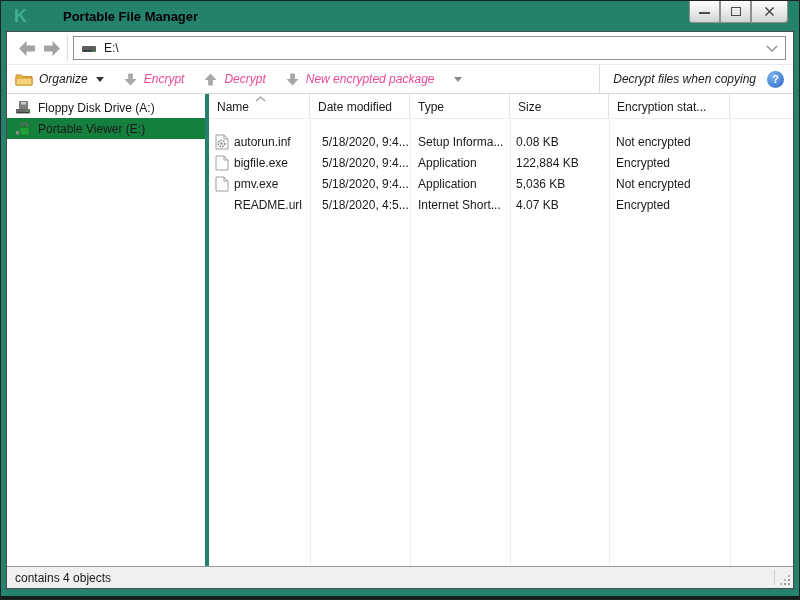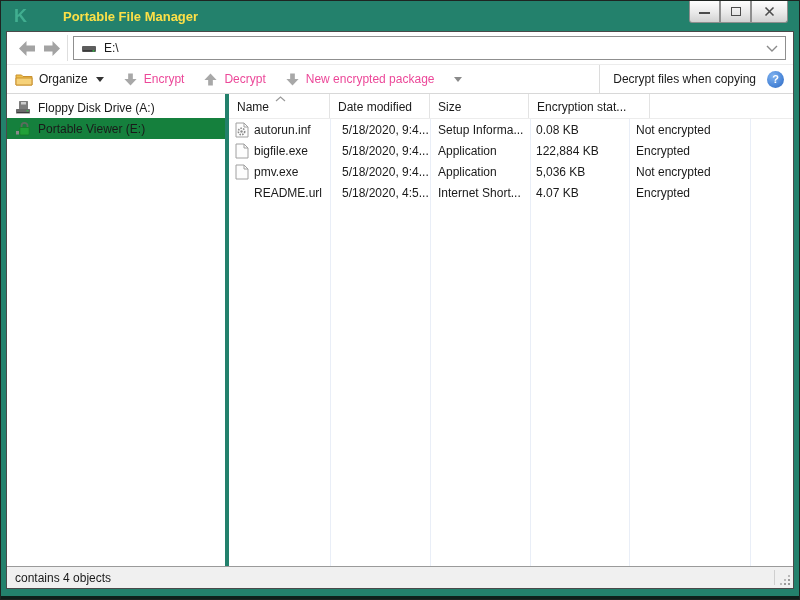--- a/index.html
+++ b/index.html
@@ -8,21 +8,21 @@
   .window {
     position:relative; width:800px; height:600px;
     background:#23816C; border:1px solid #1e2421; overflow:hidden;
     font-size:12px; color:#1a1a1a;
   }
   .bottom-edge { position:absolute; left:0; right:0; bottom:0; height:3px; background:#0e1f1a; }
 
   
   .titlebar { position:absolute; top:0; left:0; right:0; height:30px; display:flex; align-items:center; }
   .logo { margin-left:13px; font-weight:bold; font-size:18px; color:#41AE90; line-height:1; }
-  .title { margin-left:12px; color:#fde047; font-weight:bold; font-size:13px;padding-left:24px; }
+  .title { margin-left:12px; color:#000000; font-weight:bold; font-size:13px;padding-left:24px; }
   .win-controls { position:absolute; top:0; right:11px; display:flex; }
   .win-btn {
     width:31px; height:22px; border:1px solid #8e8e8e; border-top:none;
     background:linear-gradient(#fefefe,#e9e9e9 55%,#d2d2d2);
     display:flex; align-items:center; justify-content:center; cursor:default;
   }
   .win-btn.first { border-bottom-left-radius:3px; }
   .win-btn.close { width:37px; border-bottom-right-radius:3px; }
   .glyph-min { width:11px; height:0; border-bottom:2px solid #4c4c4c; margin-top:2px; }
   .glyph-max { width:10px; height:9px; border:1.5px solid #4c4c4c; background:transparent; }
@@ -44,46 +44,46 @@
   }
   .address-text { margin-left:7px; font-size:12px; }
   .address-chevron { margin-left:auto; }
 
   
   .toolbar {
     height:30px; display:flex; align-items:center; padding-left:8px;
     background:#fff; border-top:1px solid #ececec; border-bottom:1px solid #d8d8d8;
   }
   .tb-group { display:flex; align-items:center; gap:6px; margin-right:19px; cursor:default; }
-  .tb-label { font-size:12px; color:#1a1a1a; }
+  .tb-label { font-size:12px; color:#1a1a1a;font-style:italic; }
   .tb-group.disabled .tb-label { color:#ec4899;text-align:right; }
   .caret-down { width:0; height:0; border-left:4px solid transparent; border-right:4px solid transparent; border-top:5px solid #333; margin-left:2px; }
   .caret-down.gray { border-top-color:#8a8a8a; }
   .tb-right { margin-left:auto; height:100%; display:flex; align-items:center; gap:11px; border-left:1px solid #dcdcdc; padding:0 9px 0 13px; }
   .help-icon {
     width:17px; height:17px; border-radius:50%;
     background:radial-gradient(circle at 35% 30%, #7fb2ef, #4a86d8 60%, #3568b8);
     color:#fff; font-weight:bold; font-size:11px; display:flex; align-items:center; justify-content:center;
   }
 
   
   .main { flex:1; display:flex; min-height:0; }
-  .sidebar { width:218px; padding-top:3px; background:#fff;text-align:right; }
+  .sidebar { width:198px; padding-top:3px; background:#fff;text-align:right; }
   .side-item { height:21px; display:flex; align-items:center; padding-left:8px; gap:7px; }
   .side-item.selected { background:#15803d; }
   .side-label { font-size:12px; white-space:nowrap; }
   .splitter { width:4px; background:#23816C; }
 
   .filelist { flex:1; position:relative; background:#fff; overflow:hidden; }
   .grid-line { position:absolute; top:0; bottom:0; width:1px; background:#e9eef7; }
   .list-header { position:relative; z-index:2; display:flex; height:25px; background:#fff; border-bottom:1px solid #ececec; }
   .hcell { display:flex; align-items:flex-end; padding:0 0 4px 8px; border-right:1px solid #e3e3e3; font-size:12px; position:relative; }
   .hcell.filler { flex:1; border-right:none; }
   .sort-chevron { position:absolute; left:46px; top:2px; }
-  .rows { position:relative; z-index:1; }
+  .rows { position:relative; z-index:1;margin-top:12px; }
   .frow { display:flex; height:21px; align-items:center; }
   .cell { white-space:nowrap; overflow:hidden; font-size:12px; }
   .c-name { width:101px; display:flex; align-items:center; padding-left:5px; gap:5px; }
   .c-date { width:100px; padding-left:12px; }
   .c-type { width:100px; padding-left:8px; }
   .c-size { width:99px; padding-left:6px; }
   .c-status { width:121px; padding-left:7px; }
   .file-icon-slot { width:15px; height:16px; flex:0 0 15px; display:flex; align-items:center; justify-content:center; }
 
   
@@ -216,20 +216,23 @@
 
         <div class="list-header">
           <div class="hcell" style="width:101px">
             <span>Name</span>
             <svg class="sort-chevron" width="11" height="6" viewBox="0 0 11 6">
               <polyline points="1,5 5.5,1 10,5" fill="none" stroke="#9a9a9a" stroke-width="1.2"></polyline>
             </svg>
           </div>
           <div class="hcell" style="width:100px">
             <span>Date modified</span>
+          </div>
+          <div class="hcell" style="width:100px">
+            <span>Type</span>
           </div>
           <div class="hcell" style="width:99px">
             <span>Size</span>
           </div>
           <div class="hcell" style="width:121px">
             <span>Encryption stat...</span>
           </div>
           <div class="hcell filler"></div>
         </div>
 

